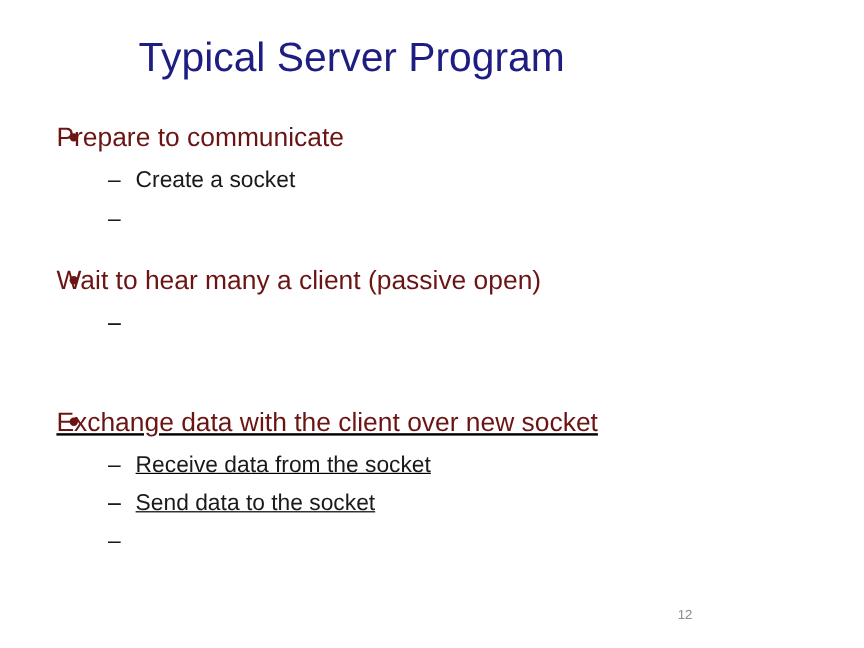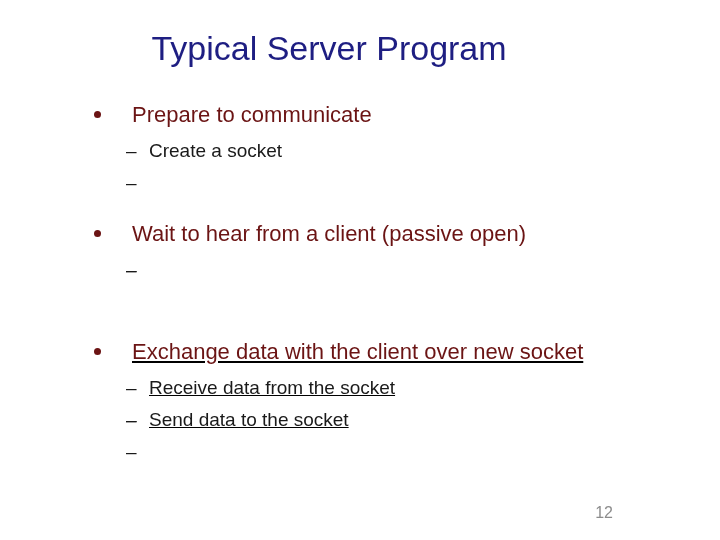--- a/index.html
+++ b/index.html
@@ -3,39 +3,38 @@
 <meta charset="utf-8">
 <style>
   html, body { margin: 0; padding: 0; background: #ffffff; }
   .slide {
     position: relative;
     width: 586px;
     height: 540px;
     background: #ffffff;
     overflow: hidden;
     font-family: "Liberation Sans", sans-serif;
-    margin-left: 36px;
   }
   .title {
     position: absolute;
     top: 28px;
     left: 0;
     right: 0;
     text-align: center;
     font-size: 34px;
     line-height: 1.2;
     color: #1e1e82;
   }
   .section { position: absolute; left: 0; right: 0; }
   .section-1 { top: 101px; }
   .section-2 { top: 220px; }
   .section-3 { top: 338px; text-decoration: underline; }
   .l1 {
     position: relative;
-    padding-left: 96px;
+    padding-left: 47px;
     font-size: 22px;
     line-height: 27px;
     color: #6b1414;
   }
   .l1 .dot {
     position: absolute;
     left: 58px;
     top: 10px;
     width: 7px;
     height: 7px;
@@ -53,21 +52,21 @@
   .l2 .dash {
     position: absolute;
     left: 90px;
     top: 0;
     color: #1a1a1a;
   }
   .page-num {
     position: absolute;
     top: 505px;
     right: 9px;
-    font-size: 16px;
+    font-size: 11px;
     line-height: 16px;
     color: #8c8c8c;
   }
 </style>
 </head>
 <body>
 
 <div class="slide">
 
   <div class="title">Typical Server Program</div>
@@ -84,21 +83,21 @@
       </div>
       <div class="l2">
         <span class="dash">–</span>
       </div>
     </div>
   </div>
 
   <div class="section section-2">
     <div class="l1">
       <span class="dot"></span>
-      <span>Wait to hear from a client (passive open)</span>
+      <span>Wait to hear many a client (passive open)</span>
     </div>
     <div class="l2-list">
       <div class="l2">
         <span class="dash">–</span>
       </div>
       <div class="l2">
         <span class="dash">–</span>
       </div>
     </div>
   </div>

